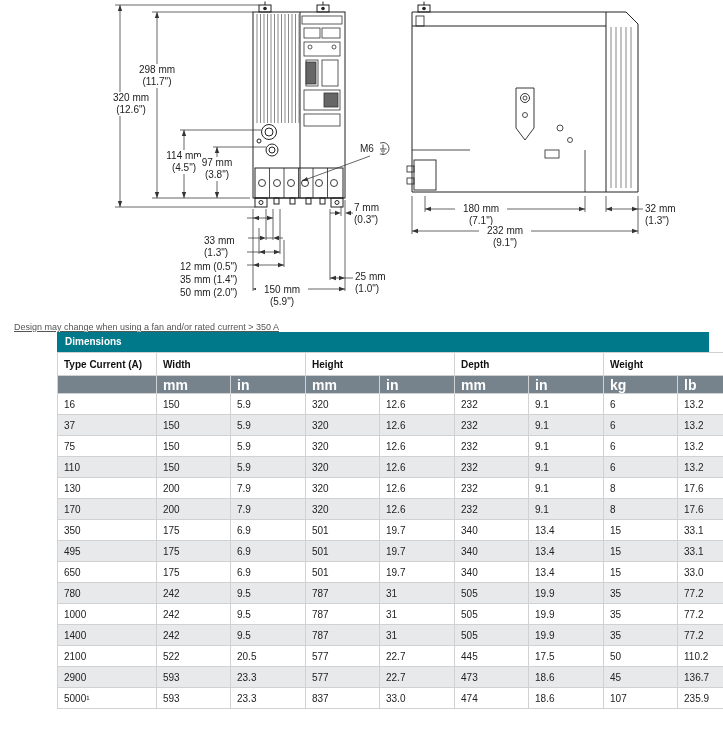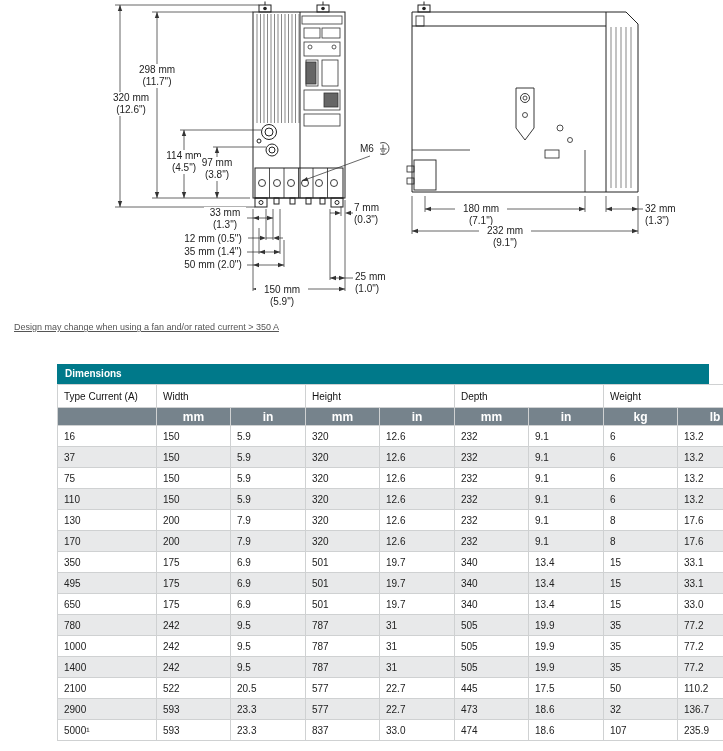--- a/index.html
+++ b/index.html
@@ -3,28 +3,28 @@
 <meta charset="utf-8">
 <style>
   * { margin:0; padding:0; box-sizing:border-box; }
   html,body { background:#fff; }
   body { width:723px; height:751px; font-family:"Liberation Sans", sans-serif; }
   .page { position:relative; width:723px; height:751px; background:#fff; overflow:hidden; }
   .drawing-area { position:absolute; left:0; top:0; width:723px; height:315px; }
   .drawing-area svg { position:absolute; left:0; top:0; }
   .dim { position:absolute; font-size:10px; line-height:1.22; color:#222; white-space:pre-line; background:#fff; }
   .dim.c { text-align:center; }
-  .dim.r { text-align:center; }
+  .dim.r { text-align:left;margin-top:28px; }
   .note { position:absolute; left:14px; top:322px; font-size:9px; color:#555;text-decoration:underline; }
-  .tablewrap { position:absolute; left:14px; top:364px; width:695px;padding-left:43px; }
+  .tablewrap { position:absolute; left:14px; top:332px; width:695px;padding-left:43px; }
   .table-title { background:#00798a; color:#fff; font-size:10px; font-weight:bold; padding:4px 8px; height:20px; line-height:12px; }
   table { border-collapse:collapse; width:695px; table-layout:fixed; font-size:10px; }
   th, td { border:1px solid #cfd1d2; padding:0 6px; height:21px; text-align:left; vertical-align:middle; overflow:hidden; white-space:nowrap; }
-  thead tr.grp th { background:#fff; color:#111; font-weight:normal; height:23px; font-size:10px; }
-  thead tr.sub th { background:#76838c; color:#fff; font-weight:bold; height:18px; font-size:12px;text-align:center; }
+  thead tr.grp th { background:#fff; color:#111; font-weight:bold; height:23px; font-size:10px; }
+  thead tr.sub th { background:#76838c; color:#fff; font-weight:bold; height:18px; font-size:14px; }
   tbody td { color:#222; background:#fff; }
   tbody tr:nth-child(even) td { background:#e8e9ea; }
 </style>
 </head>
 <body>
 
 <div class="page">
 
   <div class="drawing-area">
     <svg width="723" height="315" viewBox="0 0 723 315">
@@ -368,21 +368,21 @@
             <td>110.2</td>
           </tr>
           <tr>
             <td>2900</td>
             <td>593</td>
             <td>23.3</td>
             <td>577</td>
             <td>22.7</td>
             <td>473</td>
             <td>18.6</td>
-            <td>32</td>
+            <td>45</td>
             <td>136.7</td>
           </tr>
           <tr>
             <td>5000¹</td>
             <td>593</td>
             <td>23.3</td>
             <td>837</td>
             <td>33.0</td>
             <td>474</td>
             <td>18.6</td>

